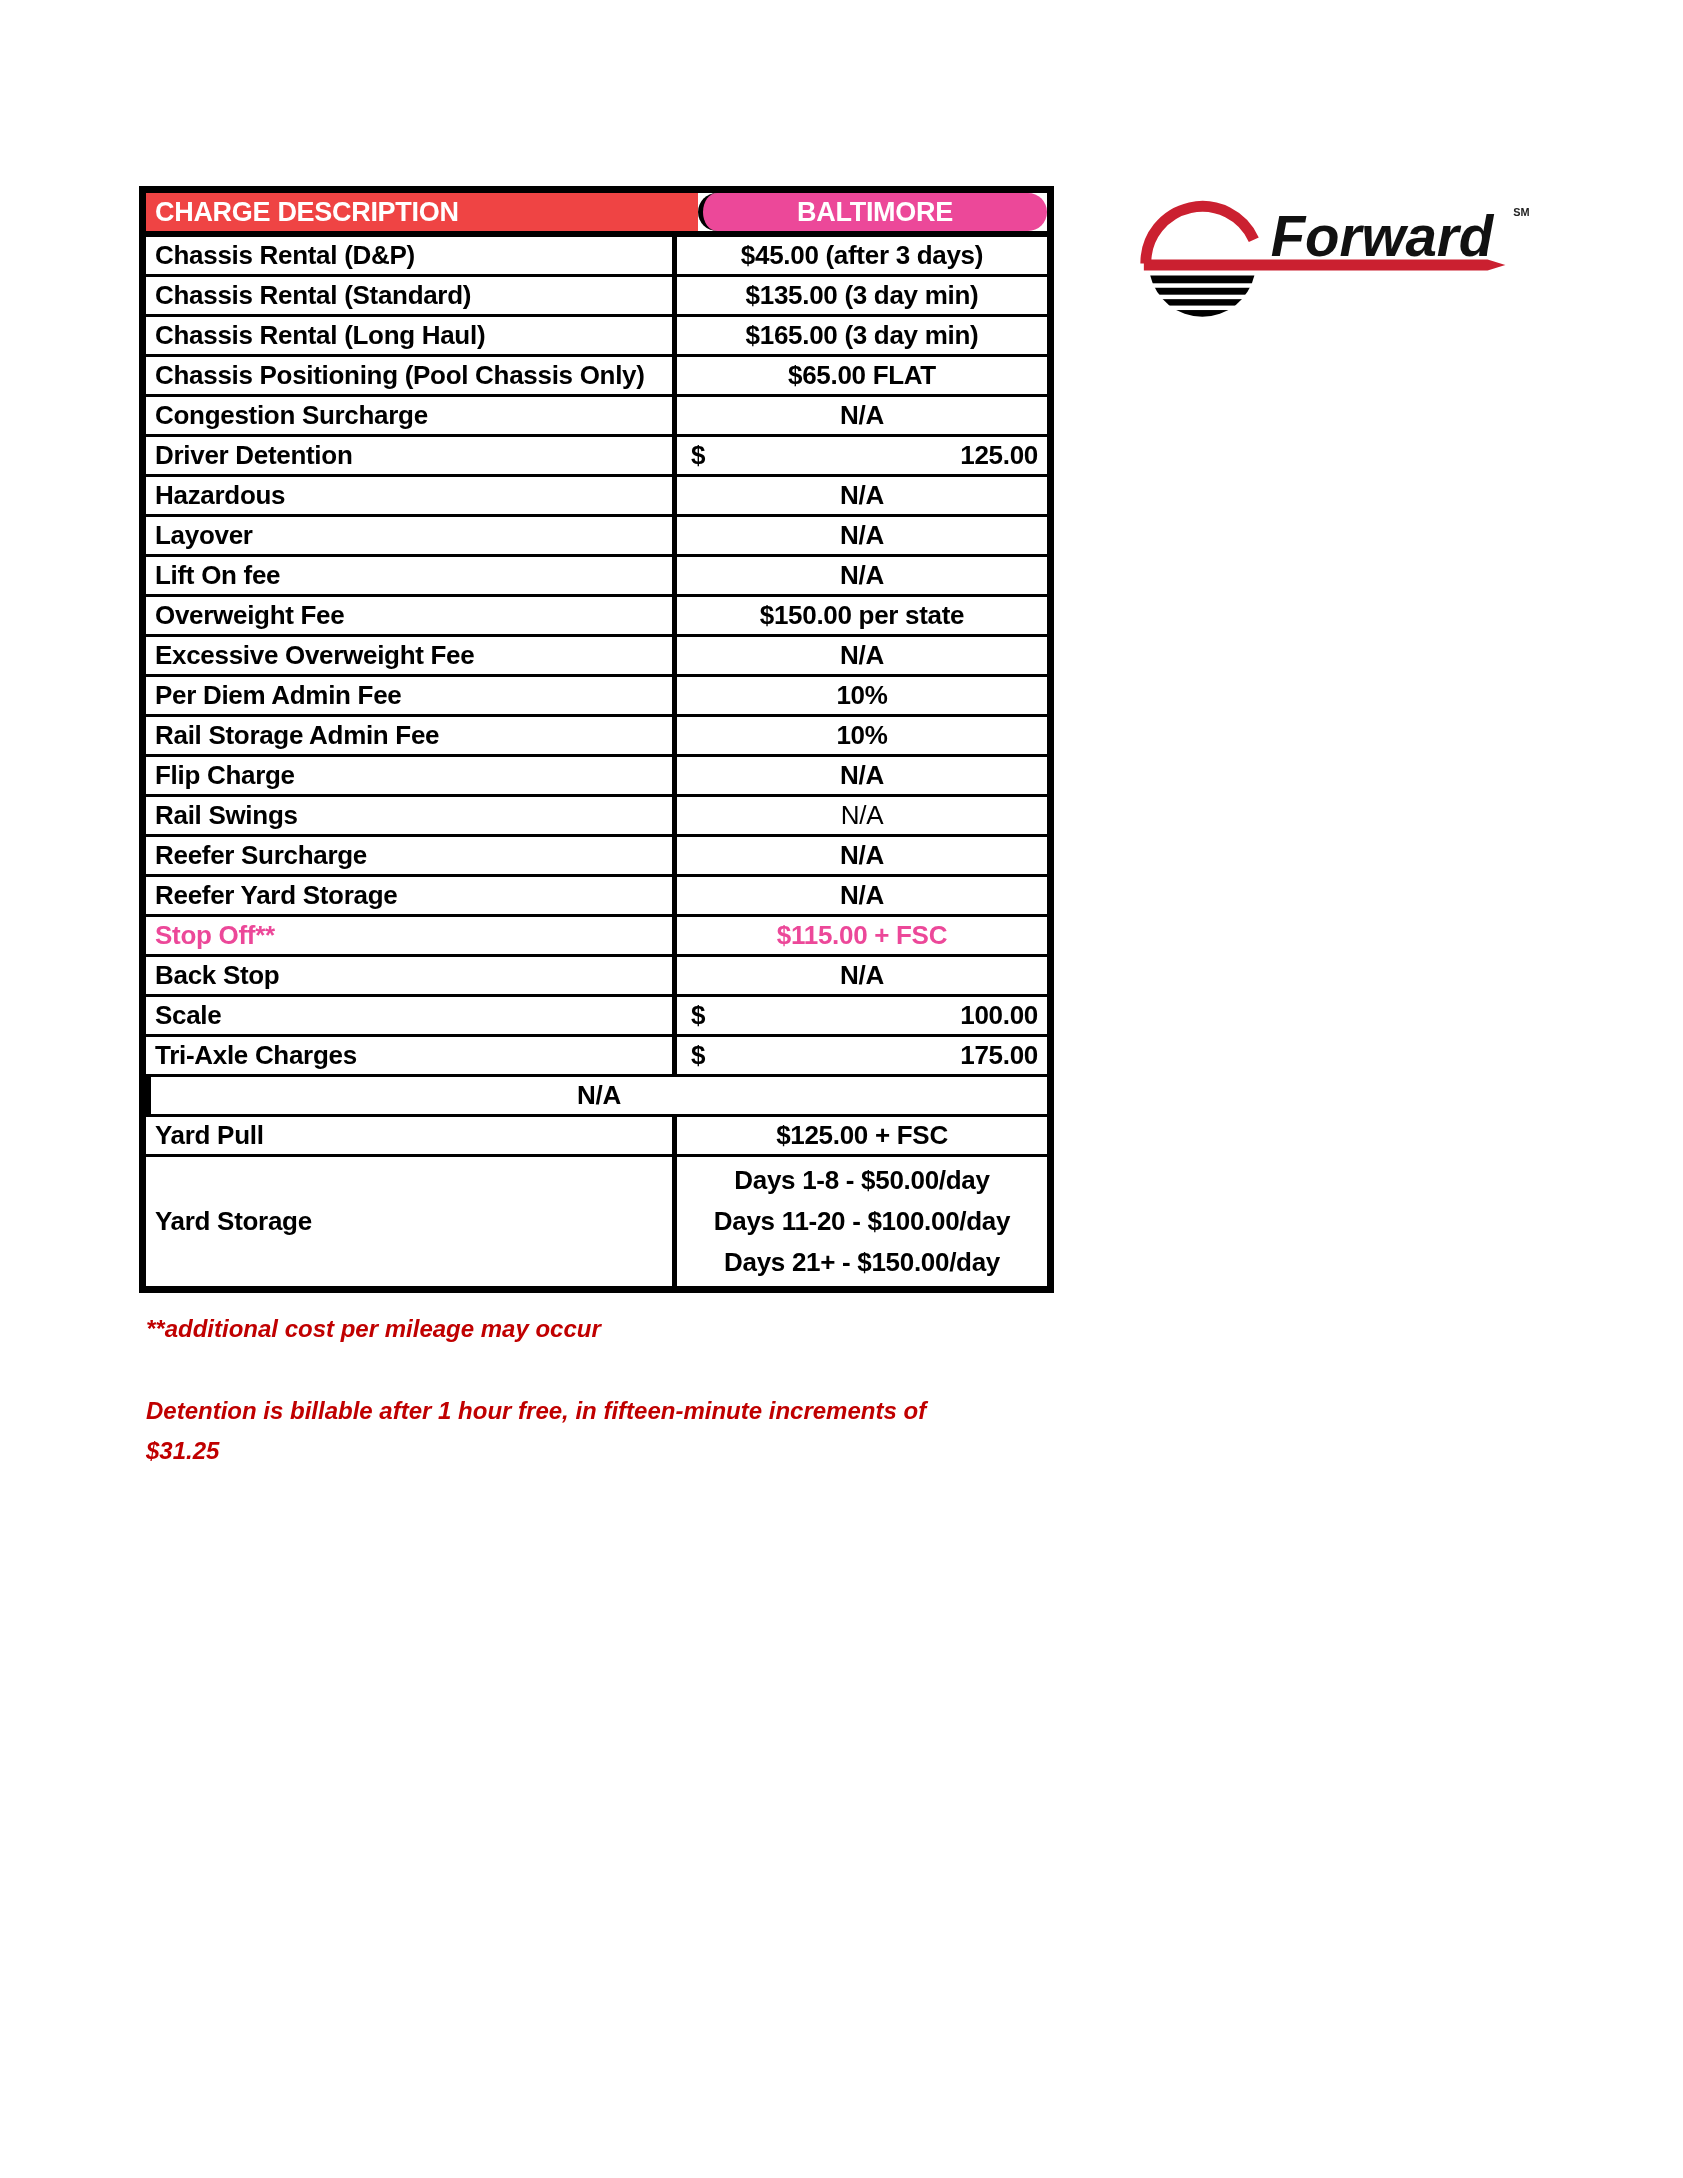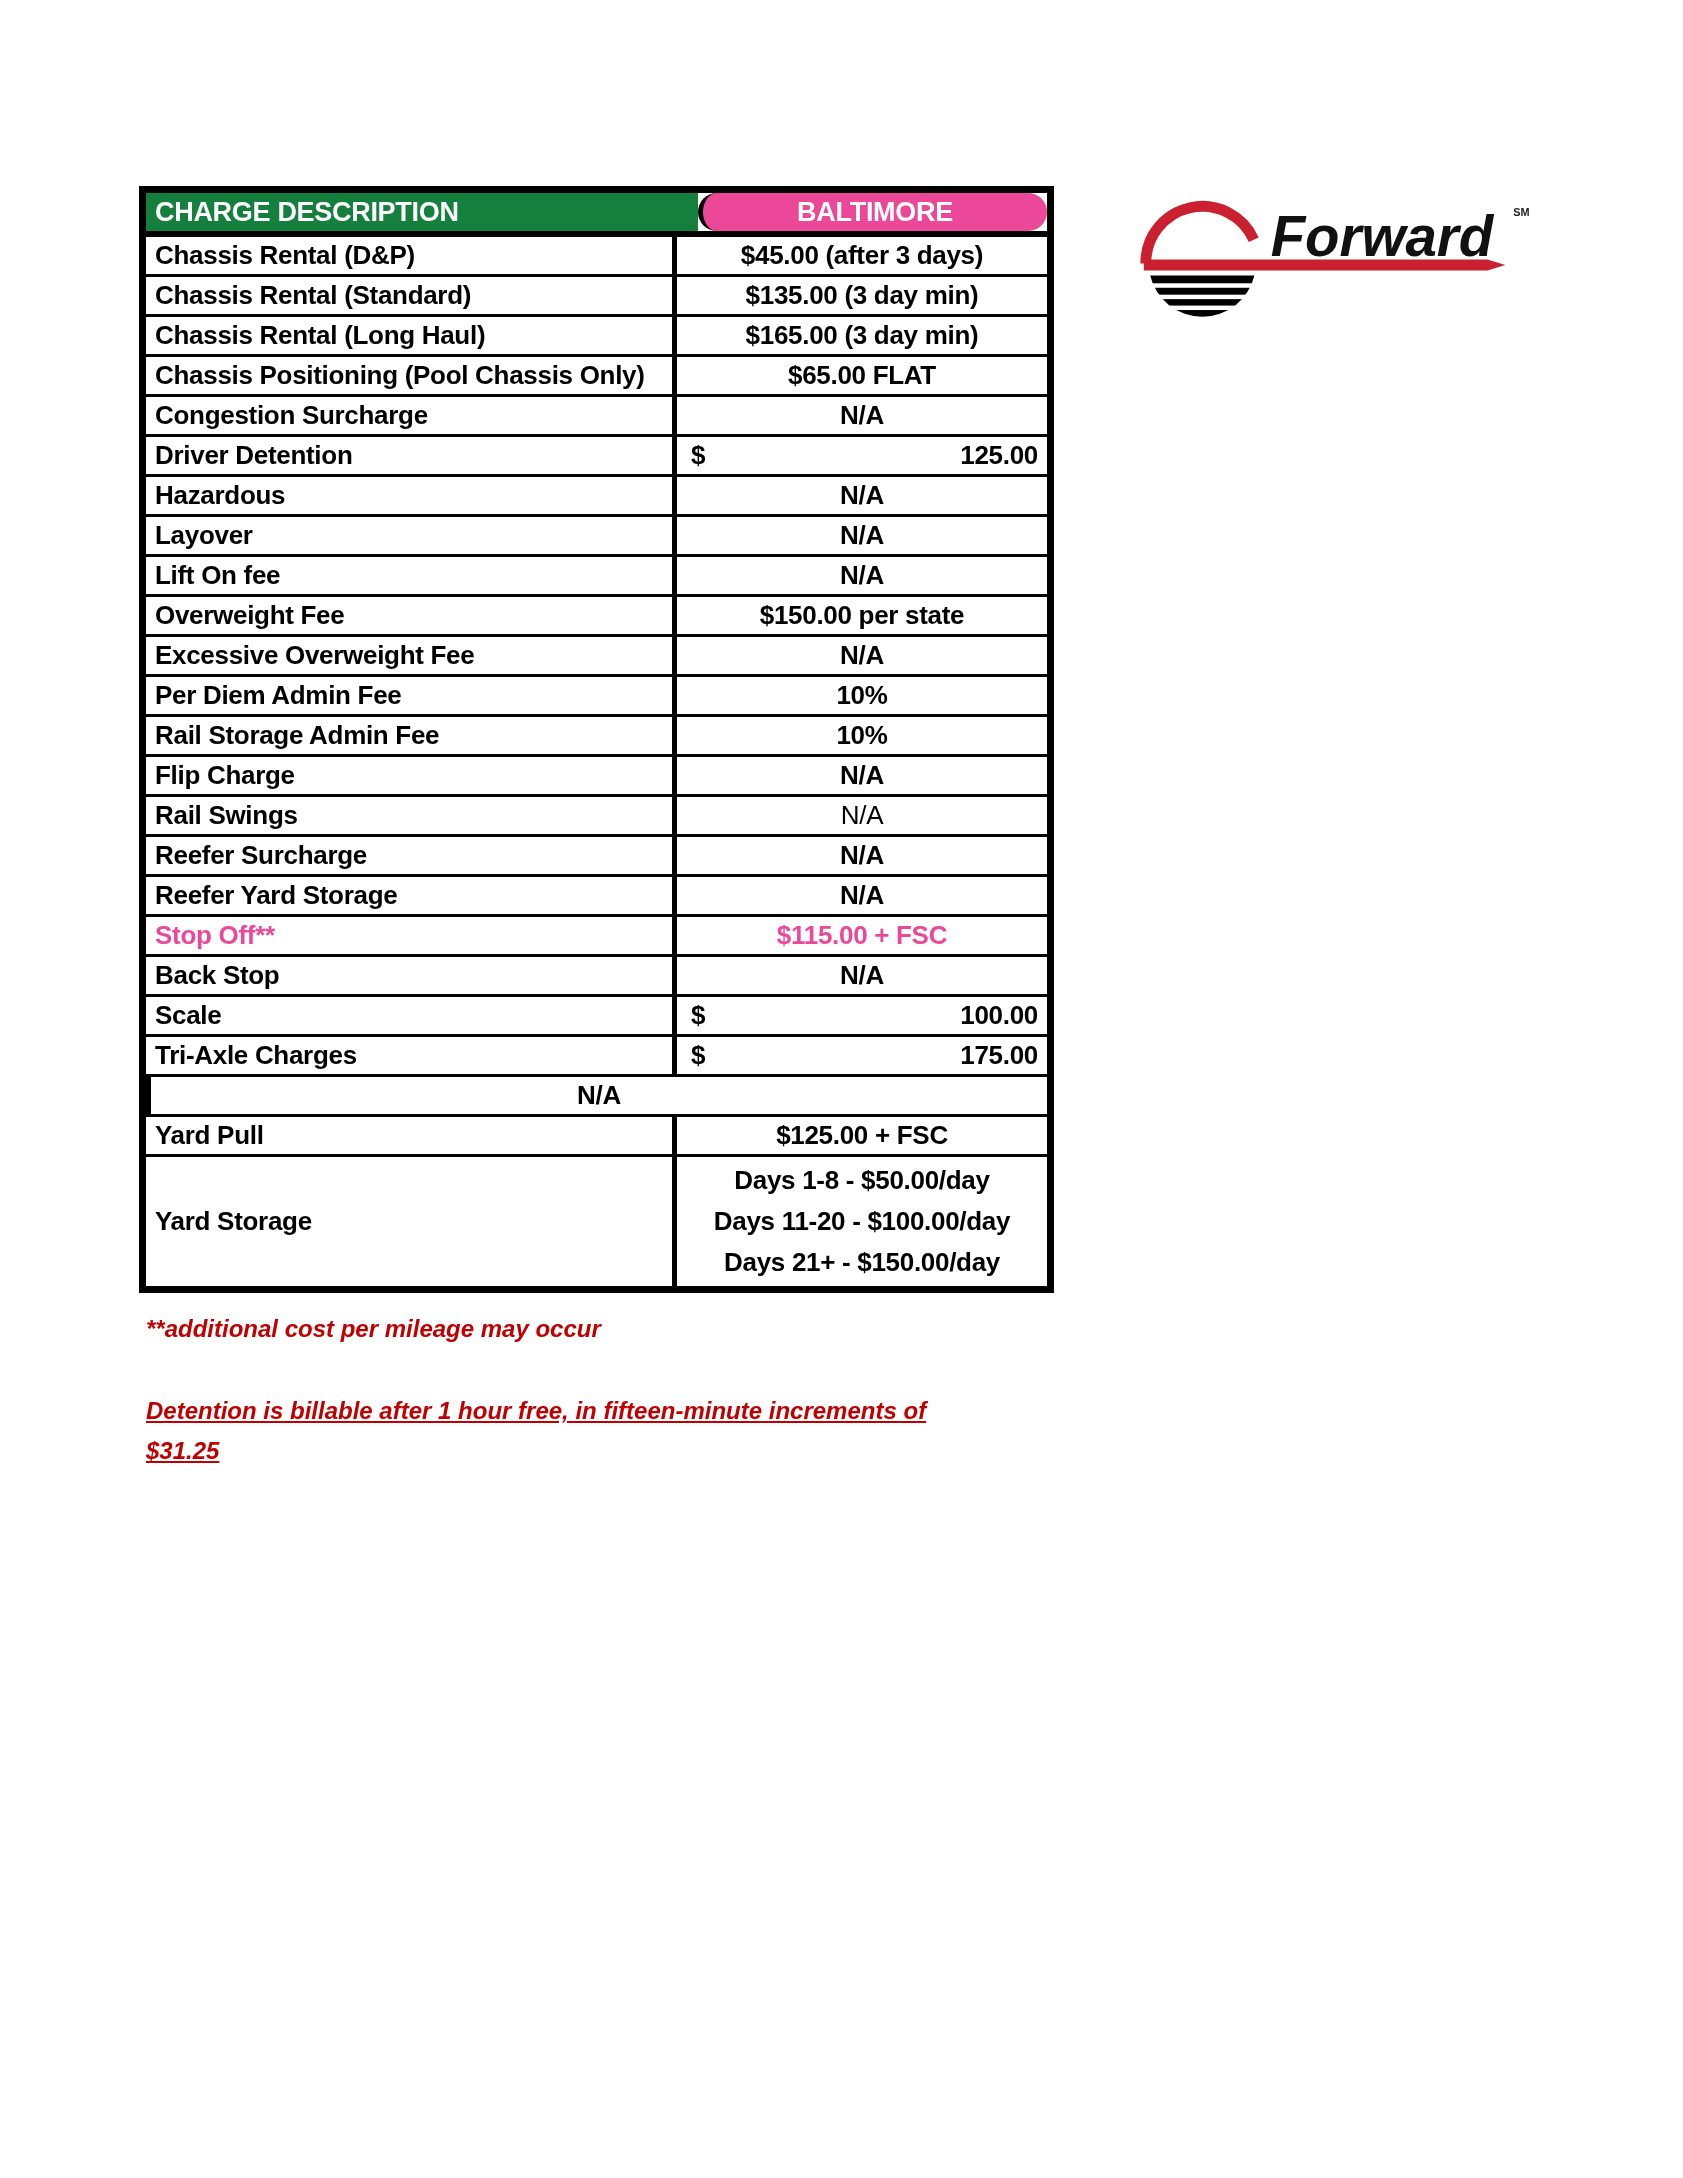--- a/index.html
+++ b/index.html
@@ -85,37 +85,37 @@
   #notes{
     position:absolute;
     left:146px;top:1309px;
     width:950px;
     color:#C00000;
     font-weight:700;
     font-style:italic;
     font-size:24px;
     line-height:40px;
   }
-  #note-detention{margin-top:42px;text-decoration:underline;}
+  #note-detention{margin-top:42px;}
 
   
   #logo{
     position:absolute;
     left:1129px;top:188px;
     width:416px;height:149px;
   }
 </style>
 </head>
 <body>
 
 <div id="page">
 
   <div id="rate-table">
     <div class="t-header">
-      <div class="h-desc" style="background: #15803d;">CHARGE DESCRIPTION</div>
+      <div class="h-desc" style="background: #ef4444;">CHARGE DESCRIPTION</div>
       <div class="h-val" style="background: #ec4899; border-radius: 19px;">BALTIMORE</div>
     </div>
     <div id="t-body">
         <div class="row">
           <div class="cell-desc">Chassis Rental (D&amp;P)</div>
           <div class="cell-val">$45.00 (after 3 days)</div>
         </div>
         <div class="row">
           <div class="cell-desc">Chassis Rental (Standard)</div>
           <div class="cell-val">$135.00 (3 day min)</div>

